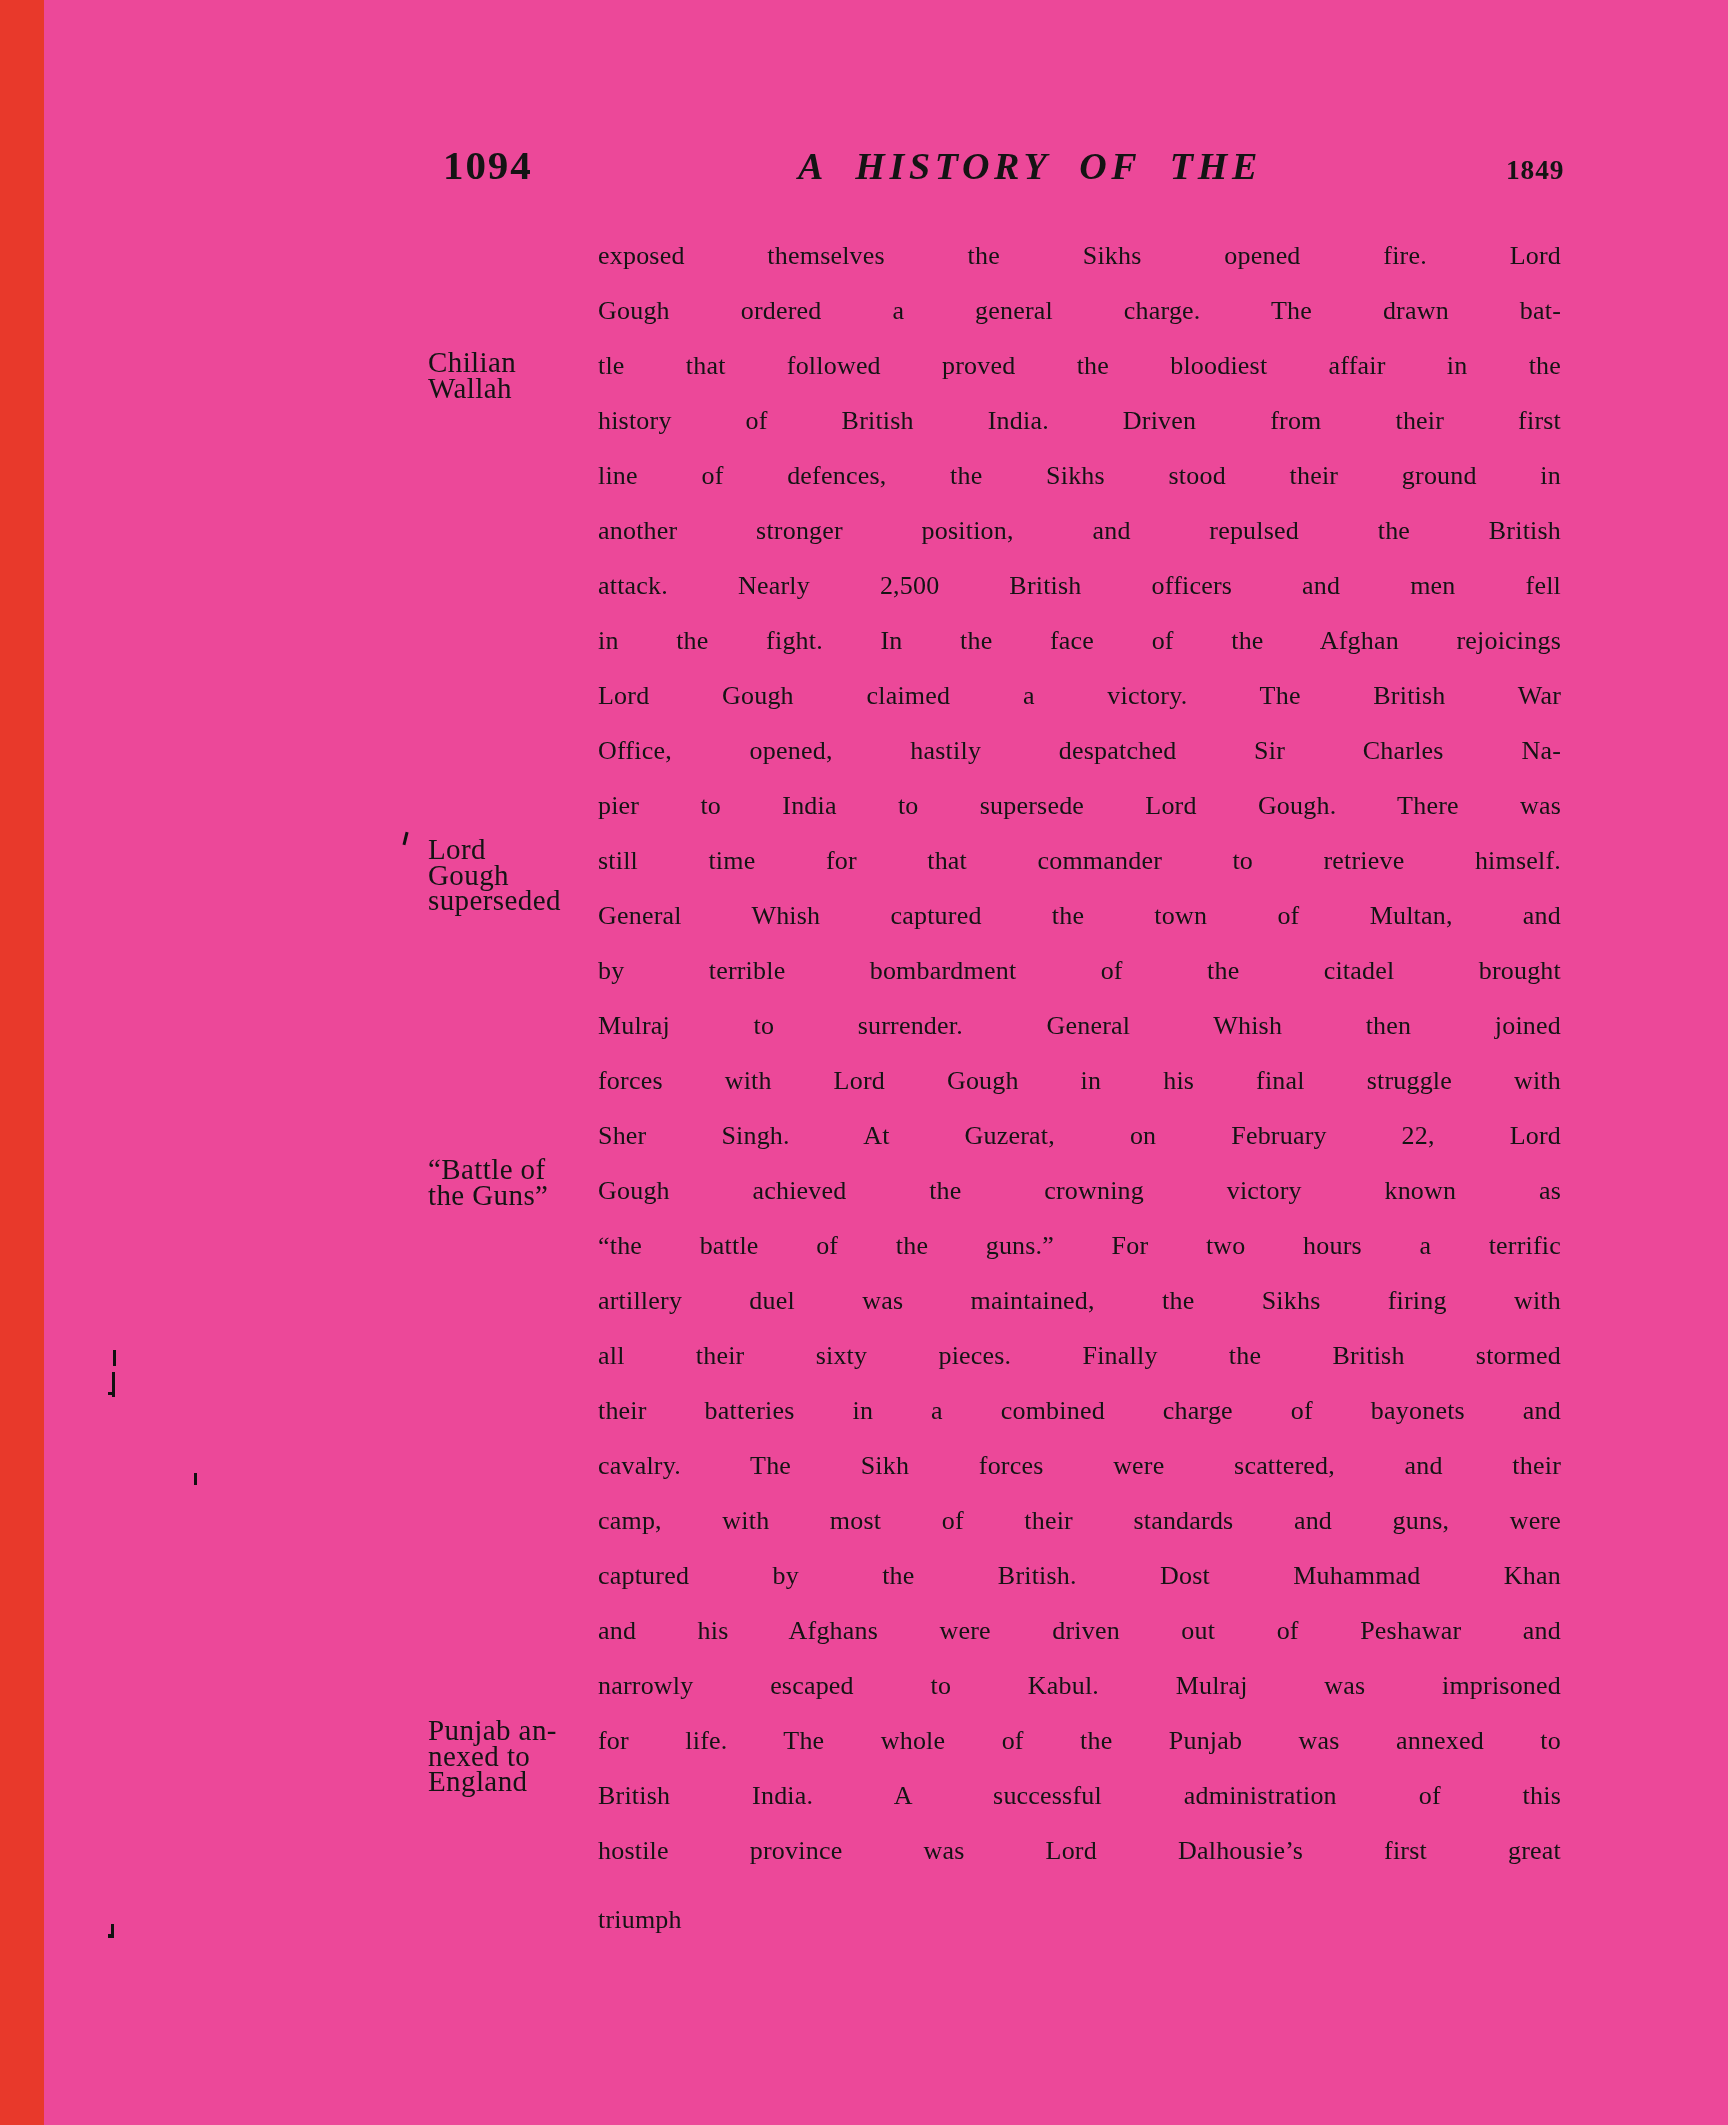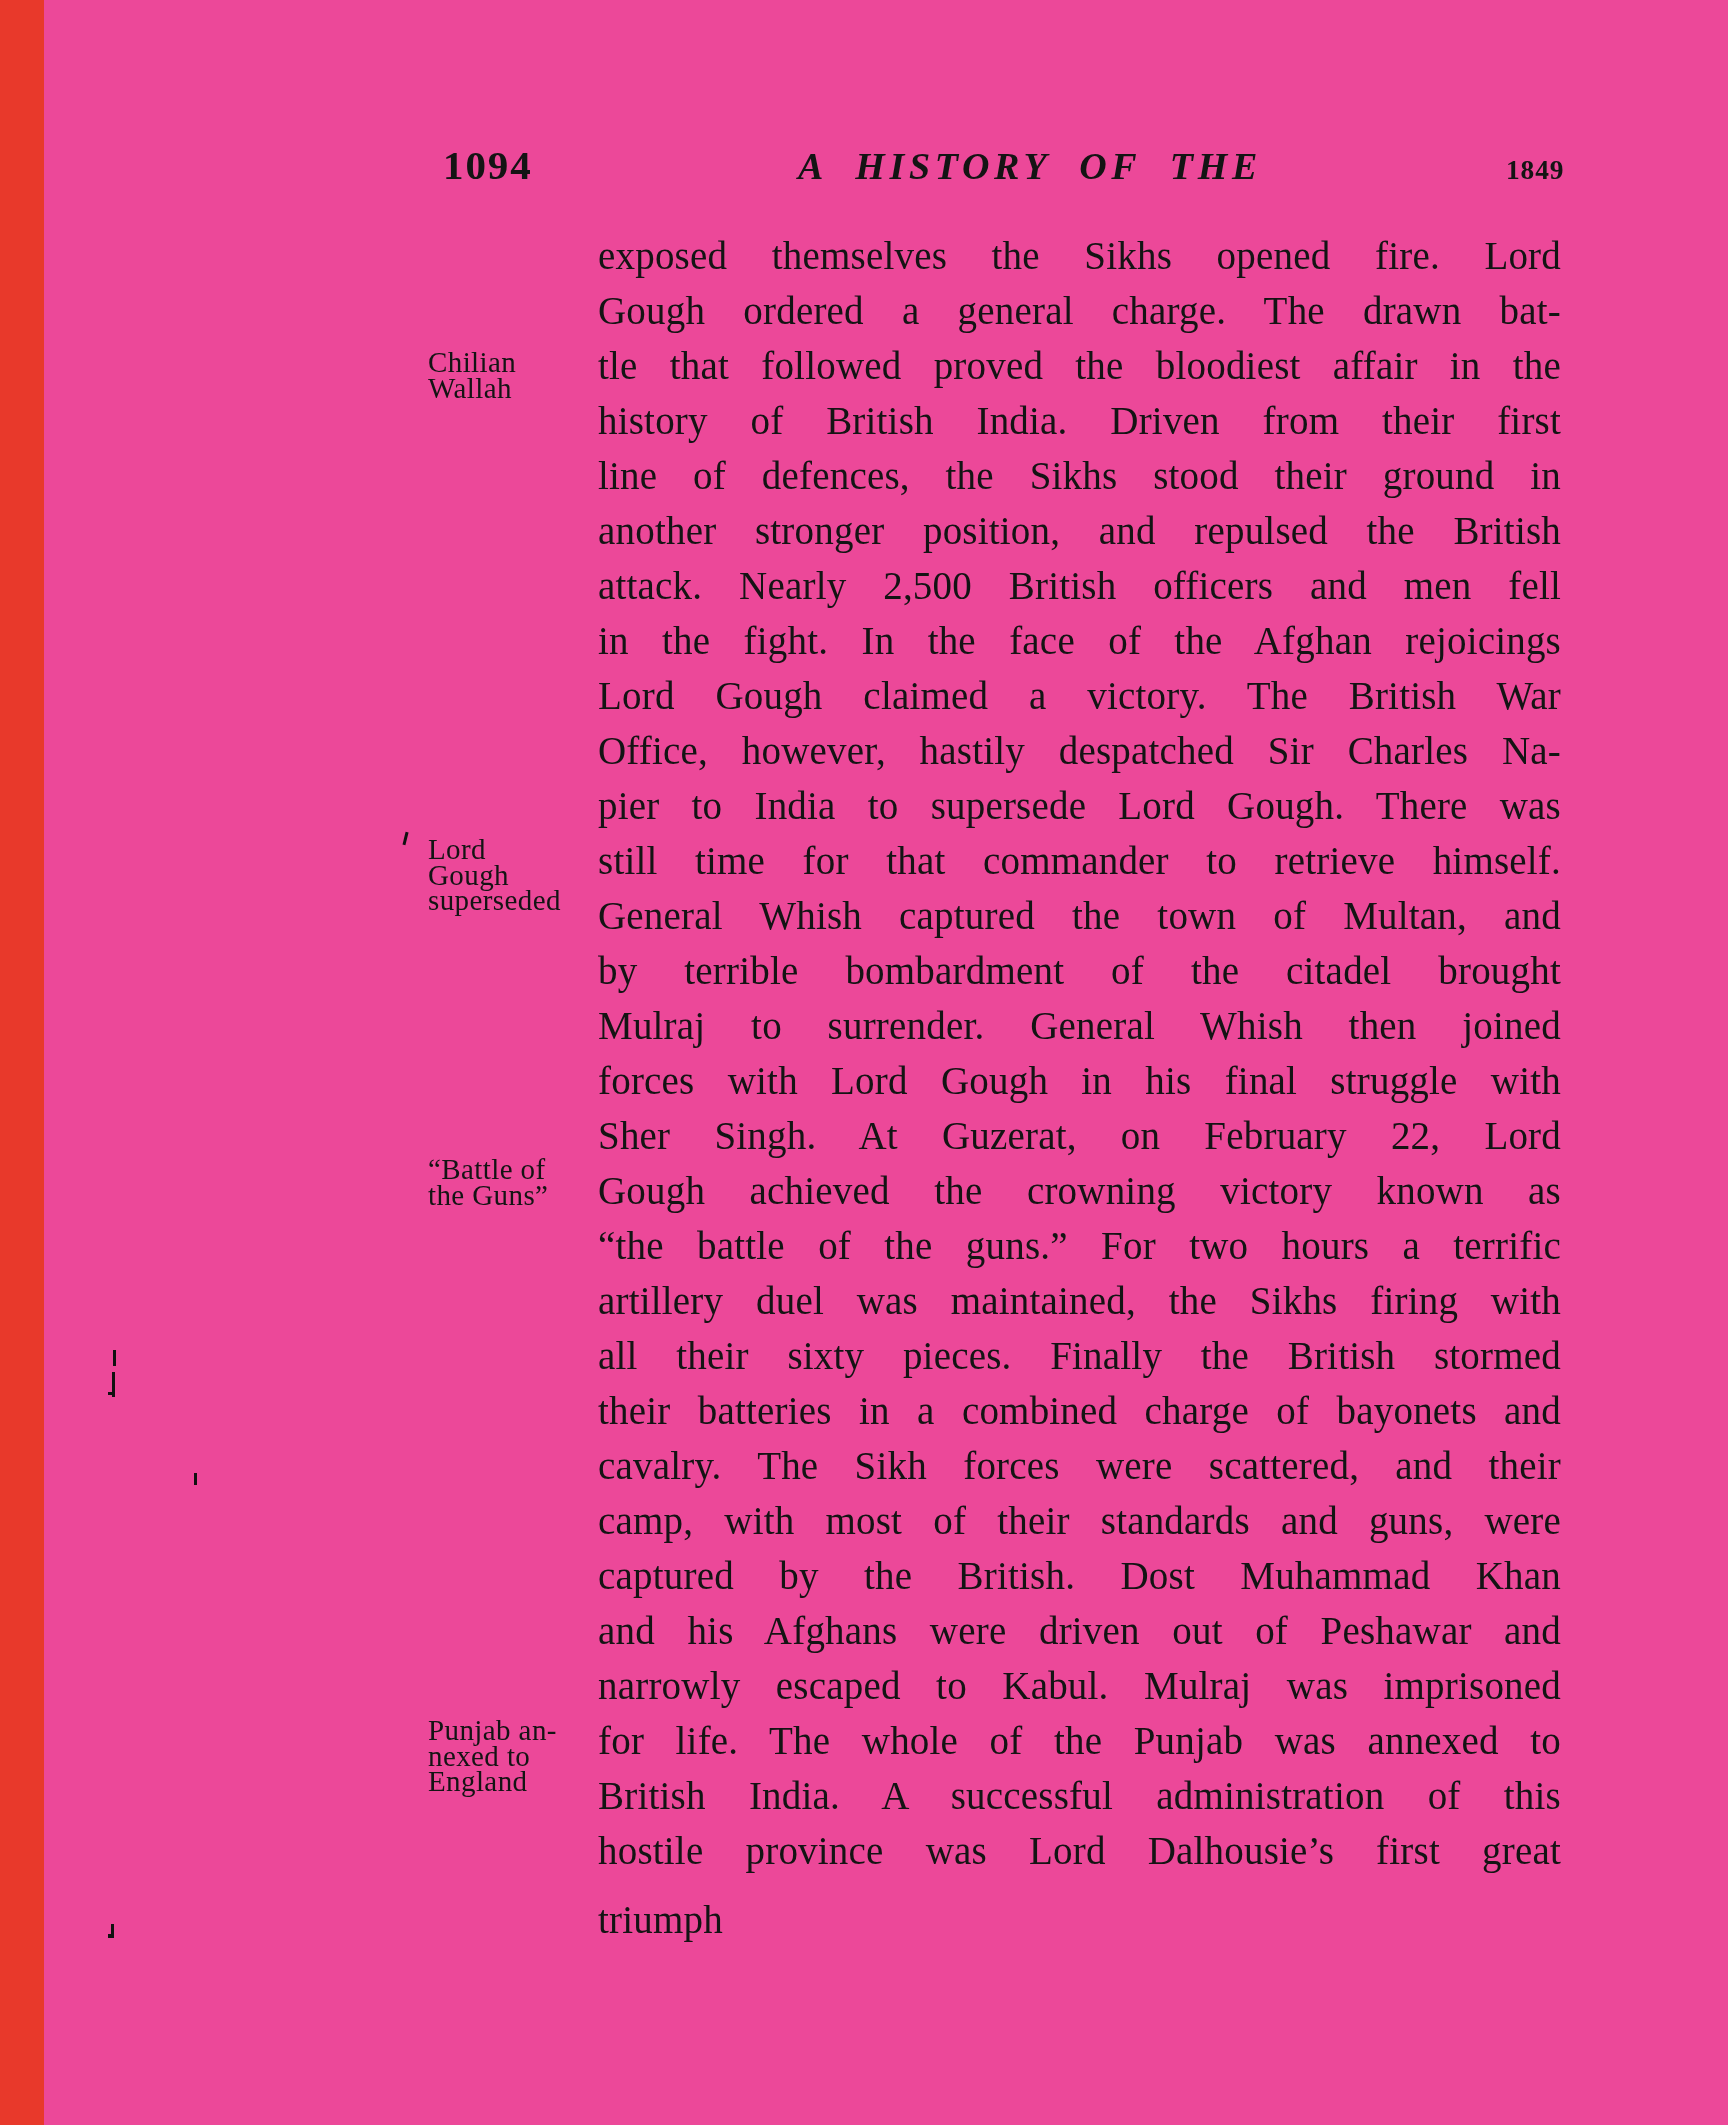--- a/index.html
+++ b/index.html
@@ -29,21 +29,21 @@
   .year{
     position:absolute;left:1506px;top:155px;
     font-size:27.4px;font-weight:bold;letter-spacing:0.9px;line-height:30px;
   }
   
   .body-col{
     position:absolute;left:598px;top:228px;width:963px;
   }
   .bline{
     height:55px;line-height:55px;
-    font-size:39px;
+    font-size:26px;
     text-align:justify;text-align-last:justify;
     text-justify:inter-word;
     white-space:normal;
     letter-spacing:0.2px;
   }
   .bline.short{text-align-last:left;margin-top:14px;}
   .bline.indent{padding-left:47px;}
   
   .mnote{
     position:absolute;left:428px;width:175px;
@@ -97,21 +97,21 @@
   <div class="body-col">
     <div class="bline">exposed themselves the Sikhs opened fire.  Lord</div>
     <div class="bline">Gough ordered a general charge.  The drawn bat-</div>
     <div class="bline">tle that followed proved the bloodiest affair in the</div>
     <div class="bline">history of British India.  Driven from their first</div>
     <div class="bline">line of defences, the Sikhs stood their ground in</div>
     <div class="bline">another stronger position, and repulsed the British</div>
     <div class="bline">attack.  Nearly 2,500 British officers and men fell</div>
     <div class="bline">in the fight.  In the face of the Afghan rejoicings</div>
     <div class="bline">Lord Gough claimed a victory.  The British War</div>
-    <div class="bline">Office, however, hastily despatched Sir Charles Na-</div>
+    <div class="bline">Office, opened, hastily despatched Sir Charles Na-</div>
     <div class="bline">pier to India to supersede Lord Gough.  There was</div>
     <div class="bline">still time for that commander to retrieve himself.</div>
     <div class="bline">General Whish captured the town of Multan, and</div>
     <div class="bline">by terrible bombardment of the citadel brought</div>
     <div class="bline">Mulraj to surrender.  General Whish then joined</div>
     <div class="bline">forces with Lord Gough in his final struggle with</div>
     <div class="bline">Sher Singh.  At Guzerat, on February 22, Lord</div>
     <div class="bline">Gough achieved the crowning victory known as</div>
     <div class="bline">“the battle of the guns.”  For two hours a terrific</div>
     <div class="bline">artillery duel was maintained, the Sikhs firing with</div>

